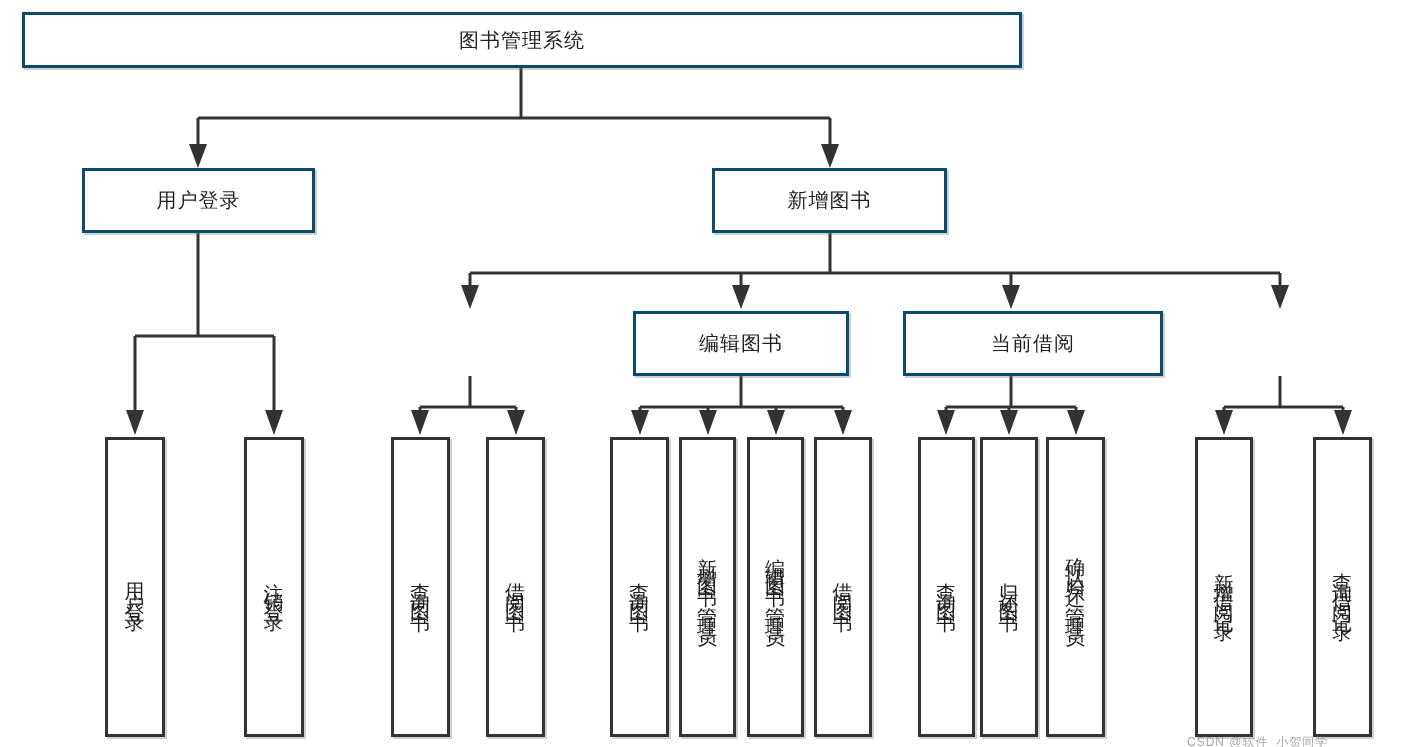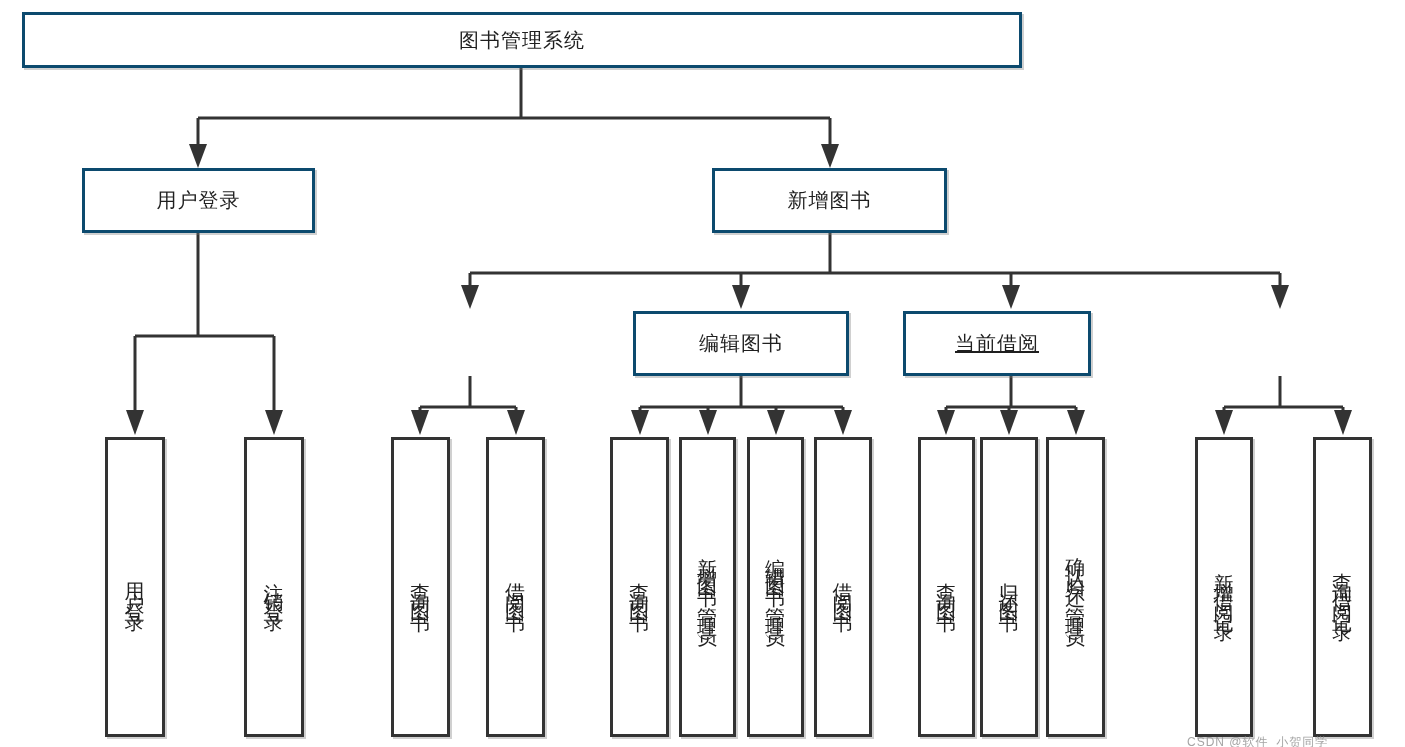--- a/index.html
+++ b/index.html
@@ -151,21 +151,21 @@
   <div class="hbox" style="left:82px; top:168px; width:233px; height:65px;">
     <span>用户登录</span>
   </div>
   <div class="hbox" style="left:712px; top:168px; width:235px; height:65px;">
     <span>新增图书</span>
   </div>
 
   <div class="hbox" style="left:633px; top:311px; width:216px; height:65px;">
     <span>编辑图书</span>
   </div>
-  <div class="hbox" style="left:903px; top:311px; width:188px; height:65px;text-decoration:underline;">
+  <div class="hbox" style="left:903px; top:311px; width:260px; height:65px;">
     <span>当前借阅</span>
   </div>
 
   <div class="vbox" style="left:105px; width:60px;">
     <span class="vtext">用户登录</span>
   </div>
   <div class="vbox" style="left:244px; width:60px;">
     <span class="vtext">注销登录</span>
   </div>
 

